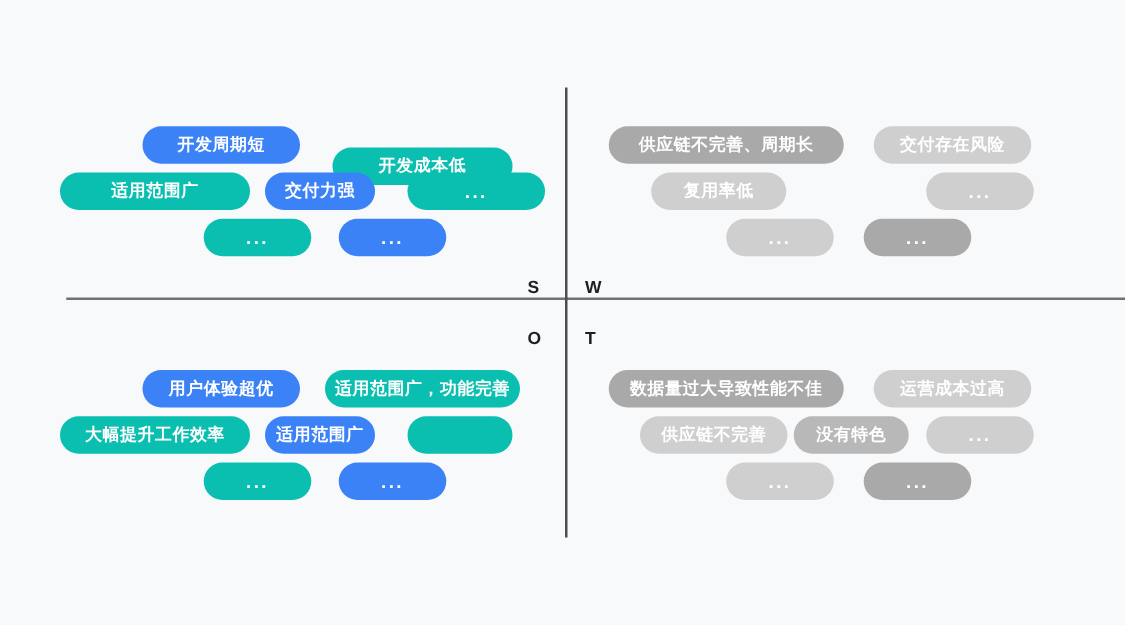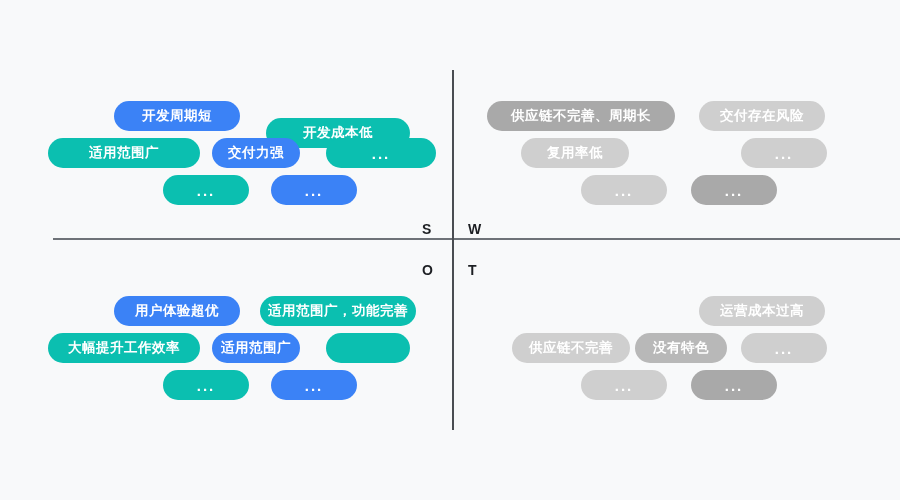--- a/index.html
+++ b/index.html
@@ -115,20 +115,21 @@
   <div class="pill c-blue" style="left:114px; top:296px; width:126px;">用户体验超优</div>
   <div class="pill c-teal" style="left:260px; top:296px; width:156px;">适用范围广，功能完善</div>
 
   <div class="pill c-teal" style="left:48px; top:333px; width:152px;">大幅提升工作效率</div>
   <div class="pill c-blue" style="left:212px; top:333px; width:88px;">适用范围广</div>
   <div class="pill c-teal" style="left:326px; top:333px; width:84px;"></div>
 
   <div class="pill c-teal dots" style="left:163px; top:370px; width:86px;">...</div>
   <div class="pill c-blue dots" style="left:271px; top:370px; width:86px;">...</div>
 
+  <div class="pill c-gray-d" style="left:487px; top:296px; width:188px;">数据量过大导致性能不佳</div>
   <div class="pill c-gray-l" style="left:699px; top:296px; width:126px;text-align:center;">运营成本过高</div>
 
   <div class="pill c-gray-l" style="left:512px; top:333px; width:118px;">供应链不完善</div>
   <div class="pill c-gray-m" style="left:635px; top:333px; width:92px;">没有特色</div>
   <div class="pill c-gray-l dots" style="left:741px; top:333px; width:86px;">...</div>
 
   <div class="pill c-gray-l dots" style="left:581px; top:370px; width:86px;">...</div>
   <div class="pill c-gray-d dots" style="left:691px; top:370px; width:86px;">...</div>
 
 </div>

